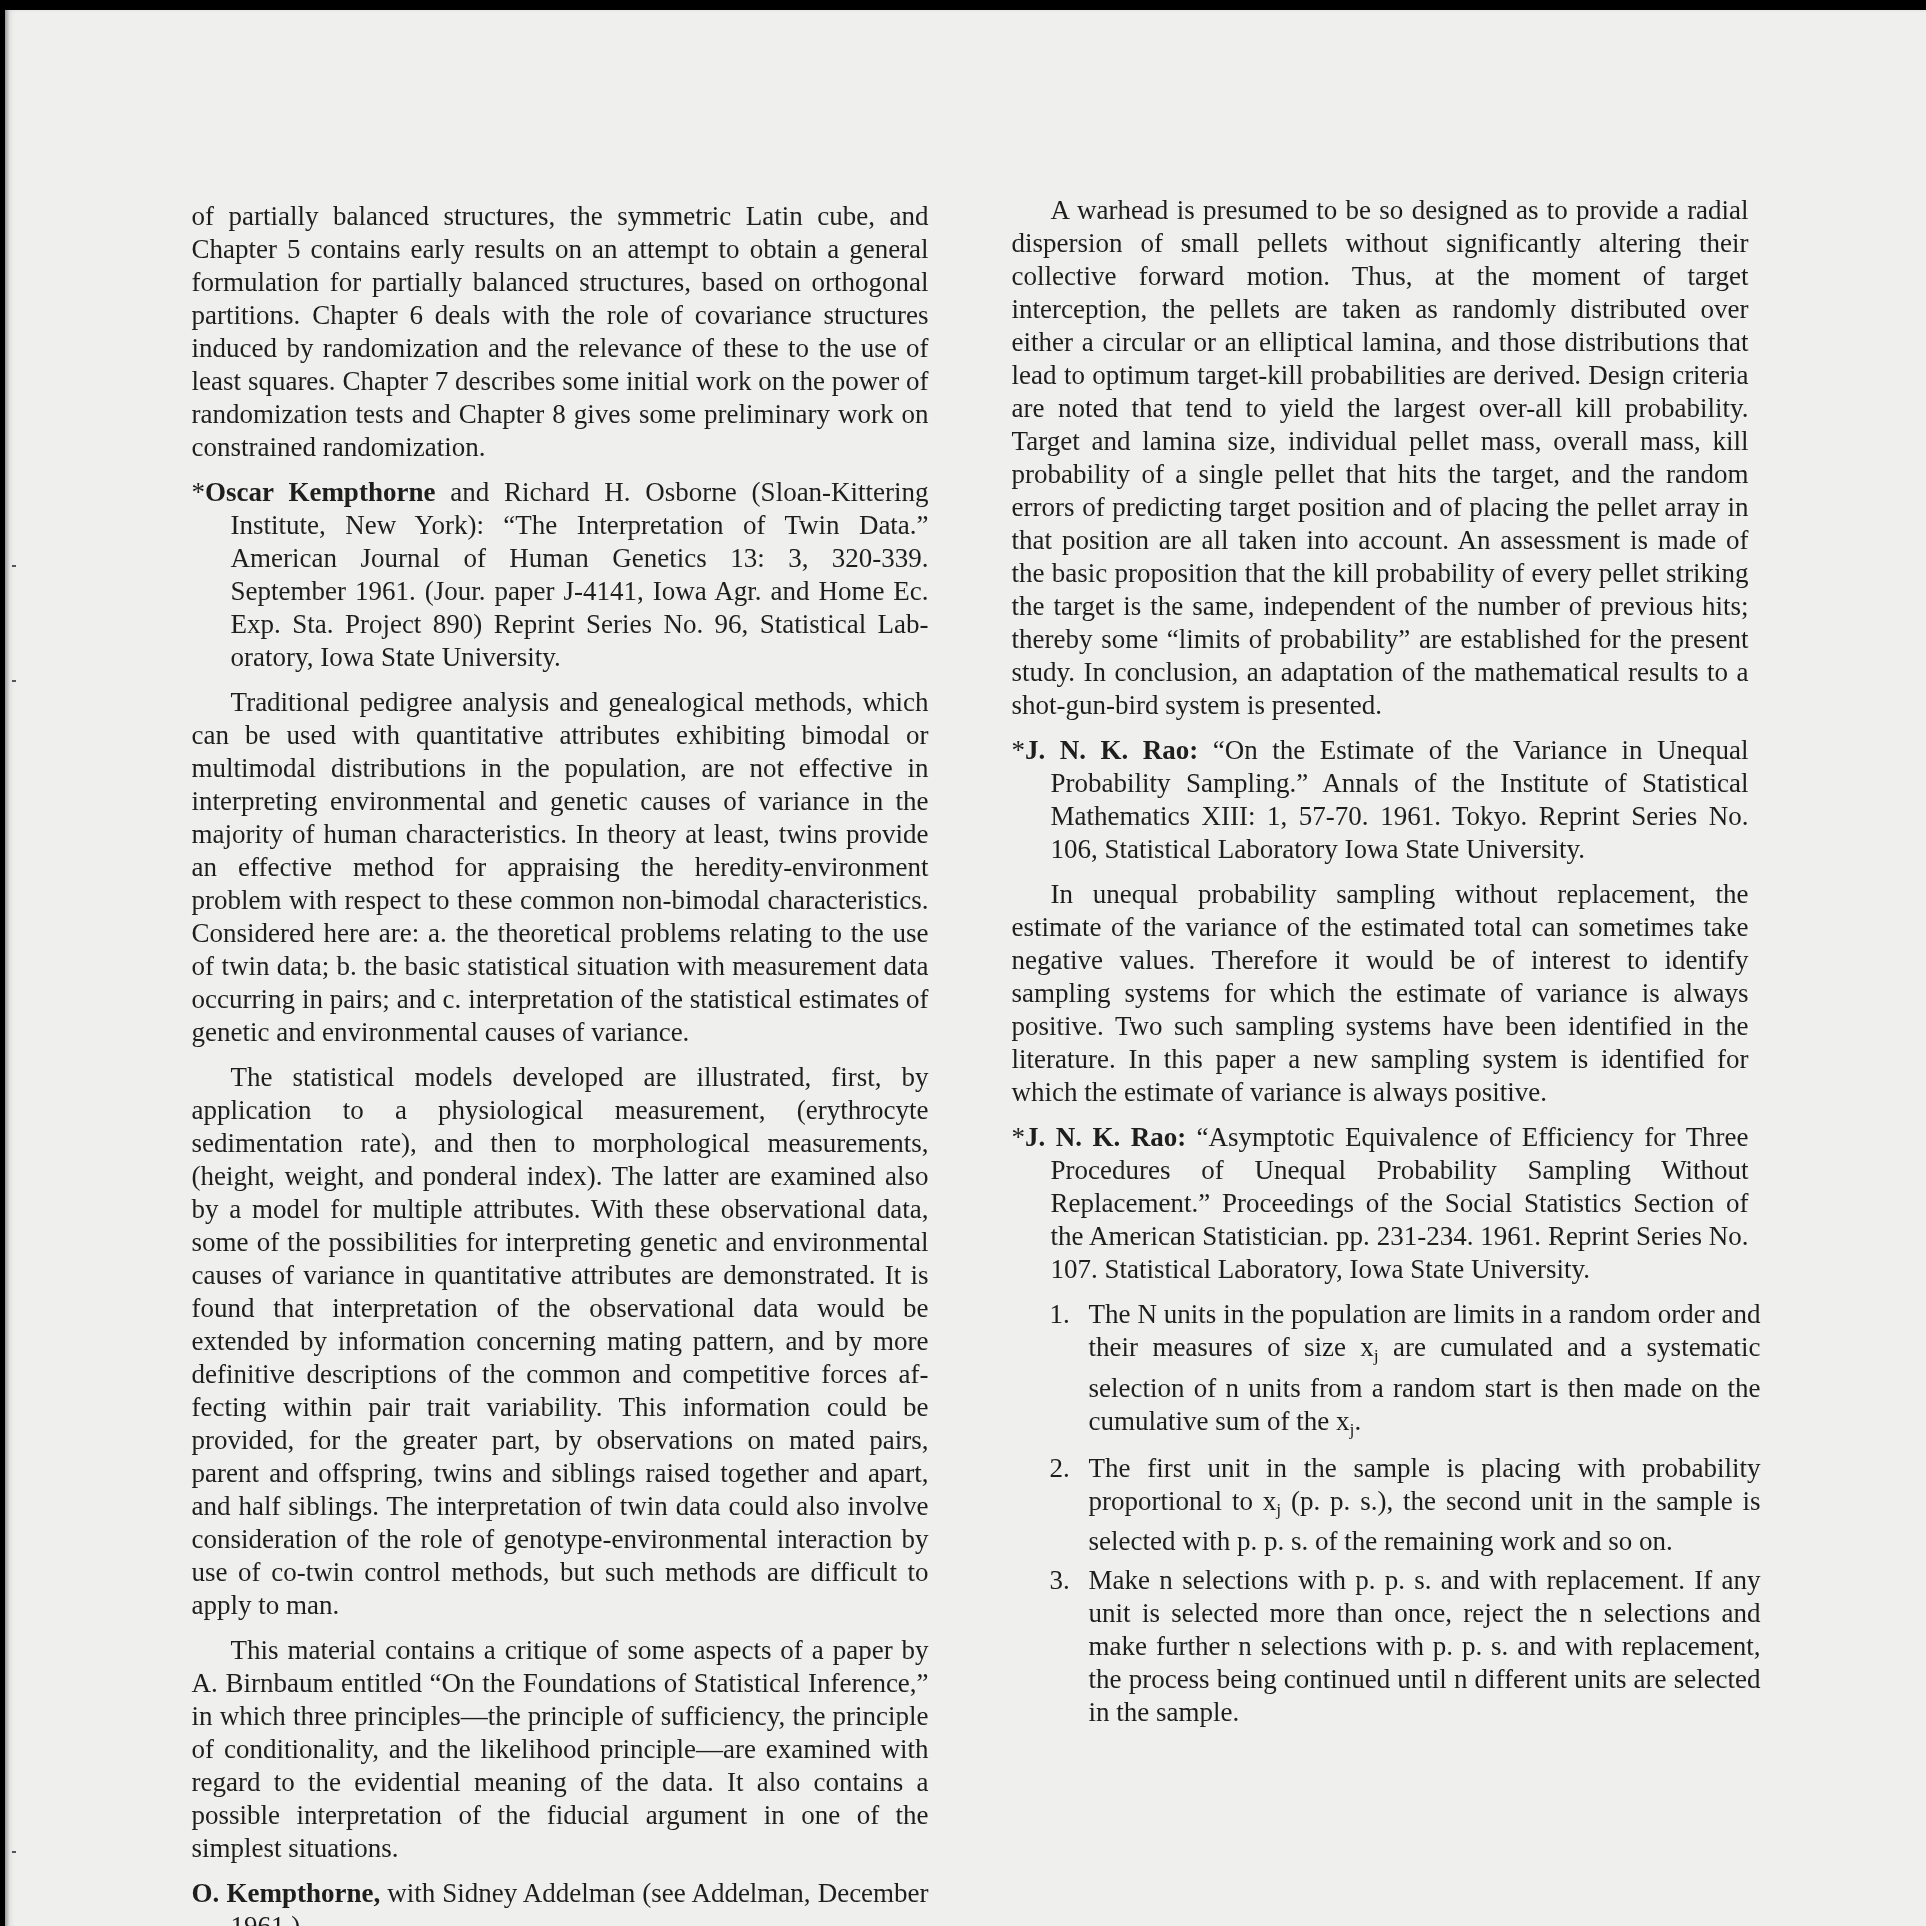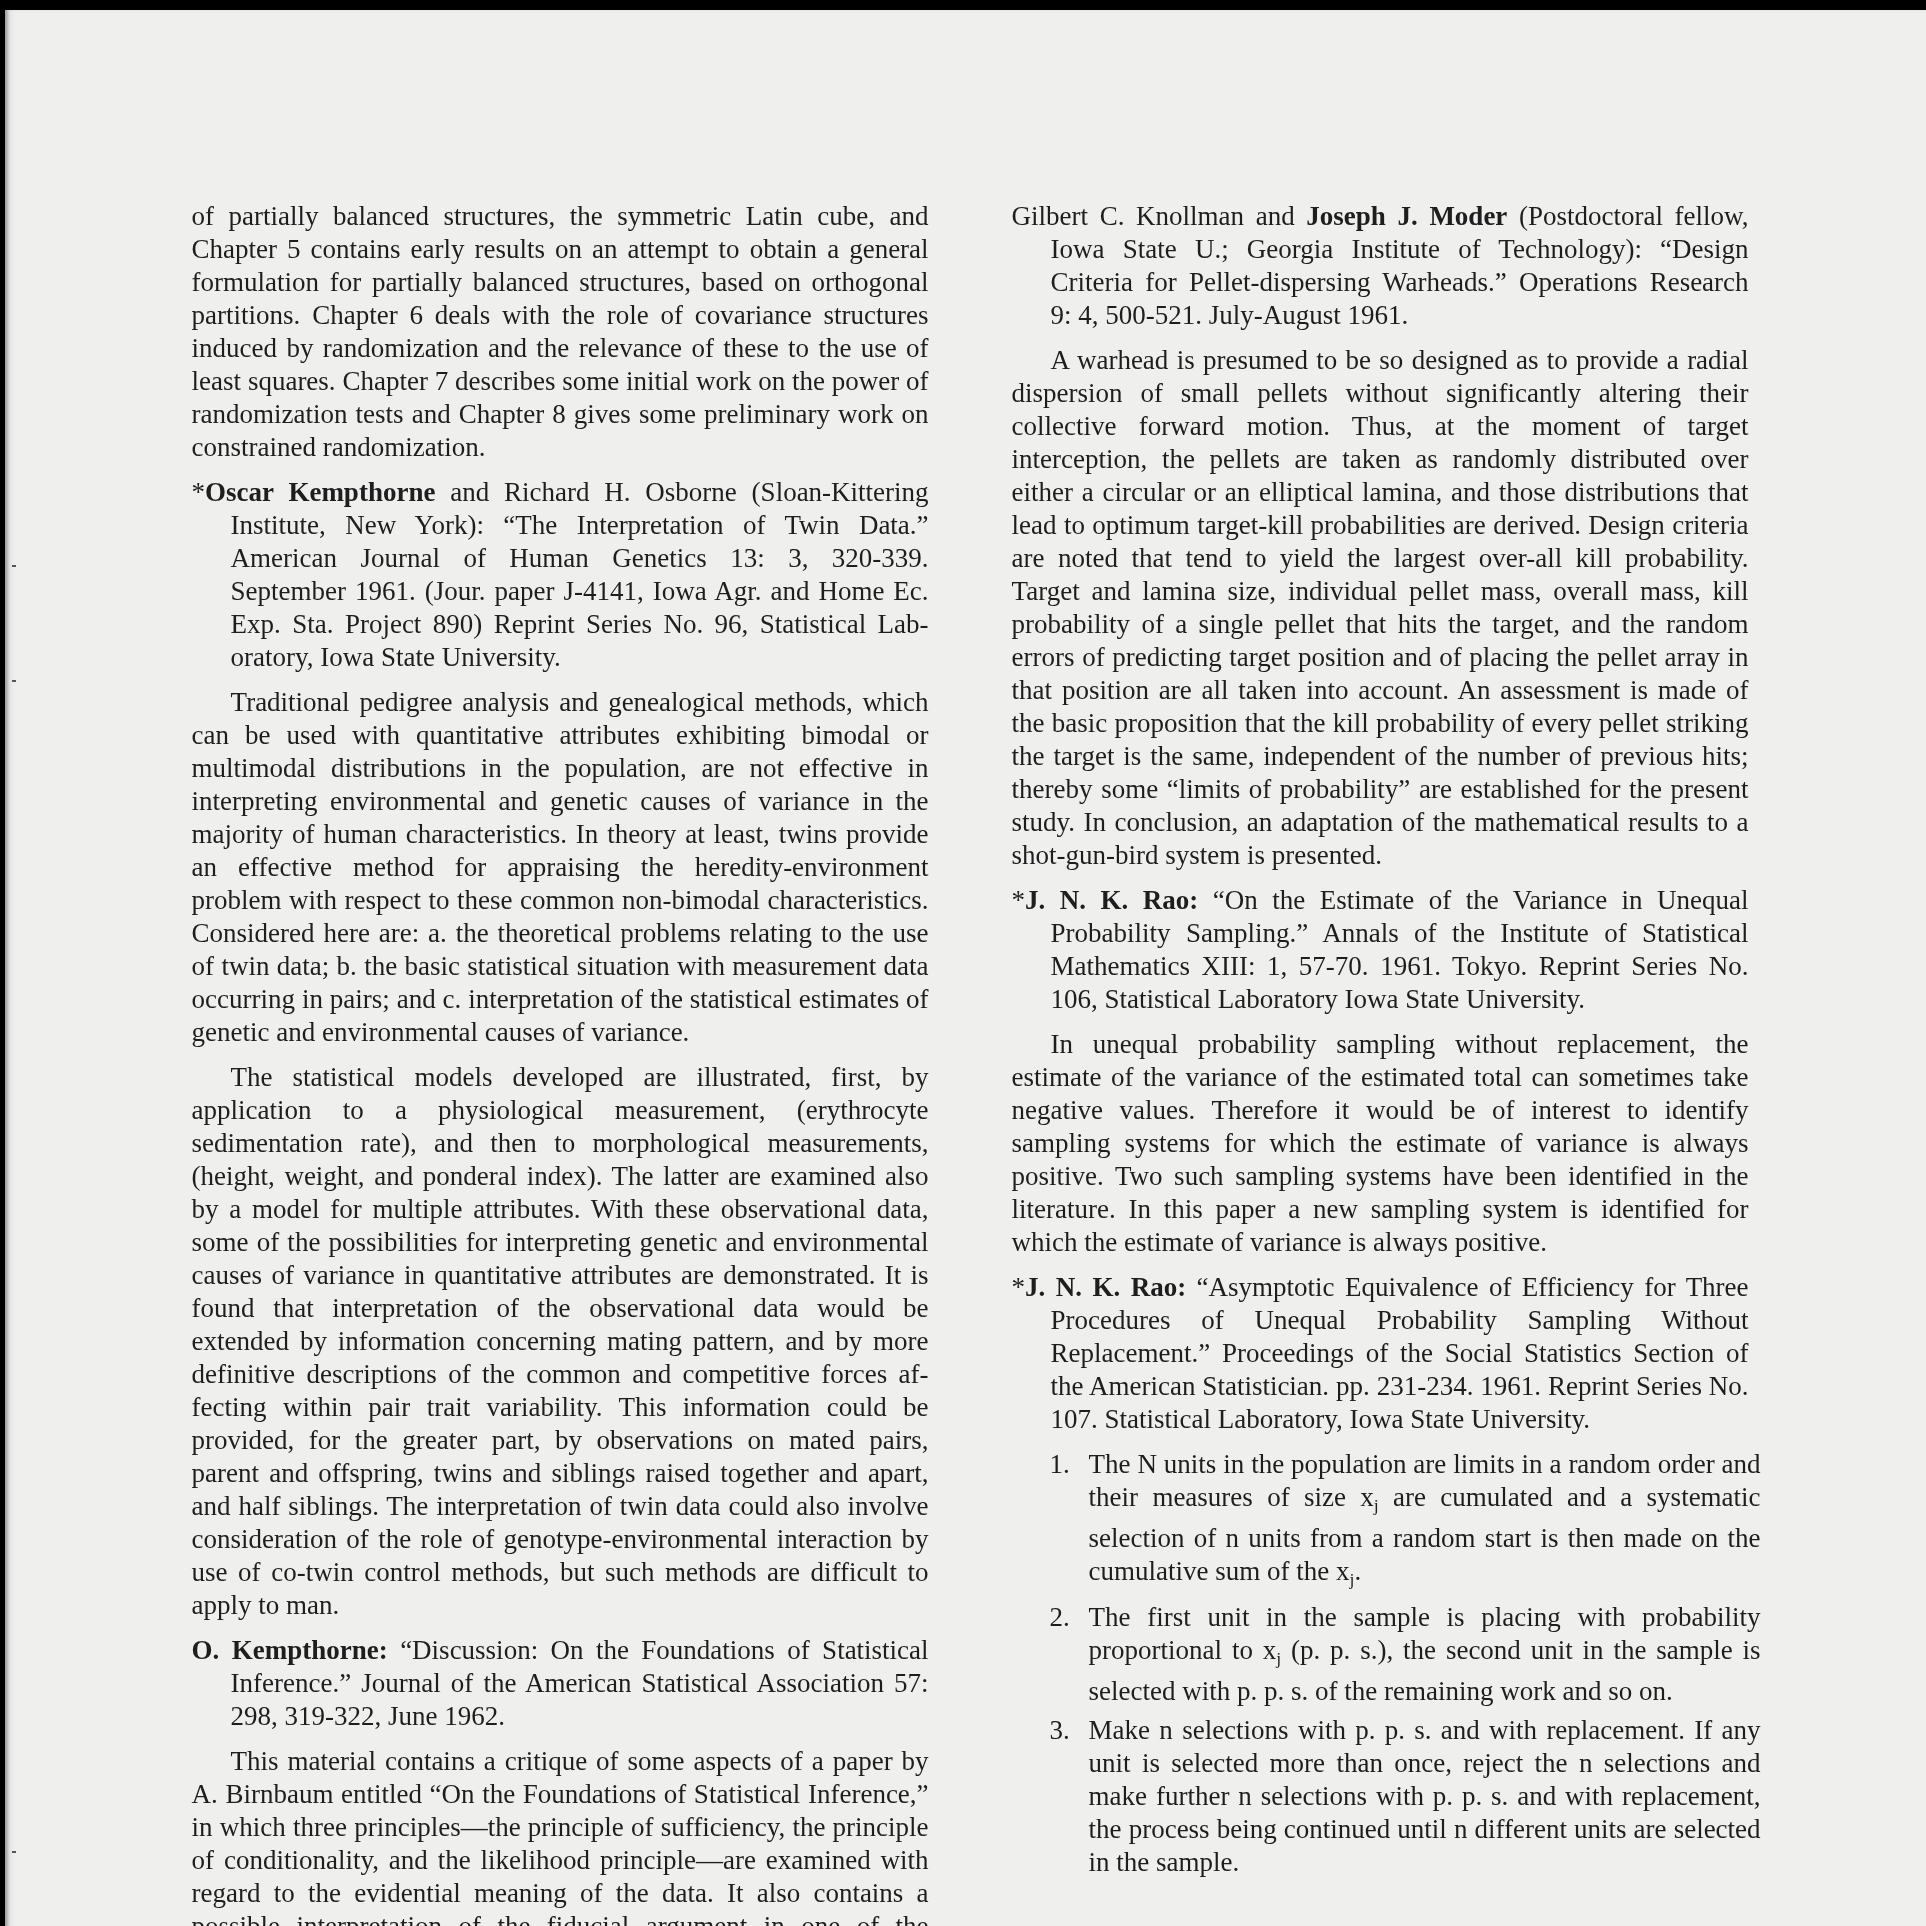--- a/index.html
+++ b/index.html
@@ -74,29 +74,27 @@
   <div class="margin-mark" style="top:670px"></div>
   <div class="margin-mark" style="top:1841px"></div>
 
   <div class="column col-left">
     <p>of partially balanced structures, the symmetric Latin cube, and Chapter 5 contains early results on an at­tempt to obtain a general formulation for partially balanced structures, based on orthogonal partitions. Chapter 6 deals with the role of covariance structures induced by randomization and the relevance of these to the use of least squares. Chapter 7 describes some initial work on the power of randomization tests and Chapter 8 gives some preliminary work on constrained randomization.</p>
 
     <p class="entry entry-gap"><span>*</span><span class="b">Oscar Kempthorne</span><span> and Richard H. Osborne (Sloan-Kittering Institute, New York): “The Interpretation of Twin Data.” American Journal of Human Genetics 13: 3, 320-339. September 1961. (Jour. paper J-4141, Iowa Agr. and Home Ec. Exp. Sta. Project 890) Reprint Series No. 96, Statistical Lab­oratory, Iowa State University.</span></p>
     <p class="para">Traditional pedigree analysis and genealogical methods, which can be used with quantitative attributes exhibiting bimodal or multimodal distributions in the population, are not effective in interpreting environ­mental and genetic causes of variance in the majority of human characteristics. In theory at least, twins pro­vide an effective method for appraising the heredity-environment problem with respect to these common non-bimodal characteristics. Considered here are: a. the theoretical problems relating to the use of twin data; b. the basic statistical situation with measurement data occurring in pairs; and c. interpretation of the statistical estimates of genetic and environmental causes of variance.</p>
     <p class="para para-gap">The statistical models developed are illustrated, first, by application to a physiological measurement, (erythrocyte sedimentation rate), and then to morpho­logical measurements, (height, weight, and ponderal index). The latter are examined also by a model for multiple attributes. With these observational data, some of the possibilities for interpreting genetic and environ­mental causes of variance in quantitative attributes are demonstrated. It is found that interpretation of the observational data would be extended by information concerning mating pattern, and by more definitive descriptions of the common and competitive forces af­fecting within pair trait variability. This information could be provided, for the greater part, by observations on mated pairs, parent and offspring, twins and siblings raised together and apart, and half siblings. The in­terpretation of twin data could also involve considera­tion of the role of genotype-environmental interaction by use of co-twin control methods, but such methods are difficult to apply to man.</p>
 
-    <p class="entry entry-gap" style="margin-top:13px"><span class="b">O. Kempthorne:</span><span> “Discussion: On the Foundations of Statistical Inference.” Journal of the American Sta­tistical Association 57: 298, 319-322, June 1962.</span></p>
     <p class="para">This material contains a critique of some aspects of a paper by A. Birnbaum entitled “On the Foundations of Statistical Inference,” in which three principles—the principle of sufficiency, the principle of conditionality, and the likelihood principle—are examined with regard to the evidential meaning of the data. It also contains a possible interpretation of the fiducial argument in one of the simplest situations.</p>
 
     <p class="entry entry-gap" style="margin-top:13px"><span class="b">O. Kempthorne,</span><span> with Sidney Addelman (see Addel­man, December 1961.)</span></p>
   </div>
 
   <div class="column col-right">
 
-    <p class="entry"><span>Gilbert C. Knollman and </span><span class="b">Joseph J. Moder</span><span> (Post­doctoral fellow, Iowa State U.; Georgia Institute of Technology): “Design Criteria for Pellet-dispersing Warheads.” Operations Research 9: 4, 500-521. July-August 1961.</span></p>
     <p class="para para-gap">A warhead is presumed to be so designed as to provide a radial dispersion of small pellets without significantly altering their collective forward motion. Thus, at the moment of target interception, the pellets are taken as randomly distributed over either a circular or an elliptical lamina, and those distributions that lead to optimum target-kill probabilities are derived. Design criteria are noted that tend to yield the largest over-all kill probability. Target and lamina size, in­dividual pellet mass, overall mass, kill probability of a single pellet that hits the target, and the random errors of predicting target position and of placing the pellet array in that position are all taken into ac­count. An assessment is made of the basic proposition that the kill probability of every pellet striking the tar­get is the same, independent of the number of previous hits; thereby some “limits of probability” are established for the present study. In conclusion, an adaptation of the mathematical results to a shot-gun-bird system is presented.</p>
 
     <p class="entry entry-gap" style="margin-top:13px"><span>*</span><span class="b">J. N. K. Rao:</span><span> “On the Estimate of the Variance in Unequal Probability Sampling.” Annals of the In­stitute of Statistical Mathematics XIII: 1, 57-70. 1961. Tokyo. Reprint Series No. 106, Statistical Laboratory Iowa State University.</span></p>
     <p class="para para-gap">In unequal probability sampling without replace­ment, the estimate of the variance of the estimated total can sometimes take negative values. Therefore it would be of interest to identify sampling systems for which the estimate of variance is always positive. Two such sampling systems have been identified in the literature. In this paper a new sampling system is identified for which the estimate of variance is always positive.</p>
 
     <p class="entry entry-gap" style="margin-top:13px"><span>*</span><span class="b">J. N. K. Rao:</span><span> “Asymptotic Equivalence of Efficiency for Three Procedures of Unequal Probability Sampling Without Replacement.” Proceedings of the Social Statistics Section of the American Statis­tician. pp. 231-234. 1961. Reprint Series No. 107. Statistical Laboratory, Iowa State University.</span></p>
 
     <ol class="procedures">
       <li>
         <span class="num">1.</span><span>The N units in the population are limits in a random order and their measures of size x</span><span class="sub">j</span><span> are cumulated and a systematic selection of n units from a random start is then made on the cumula­tive sum of the x</span><span class="sub">j</span><span>.</span>

